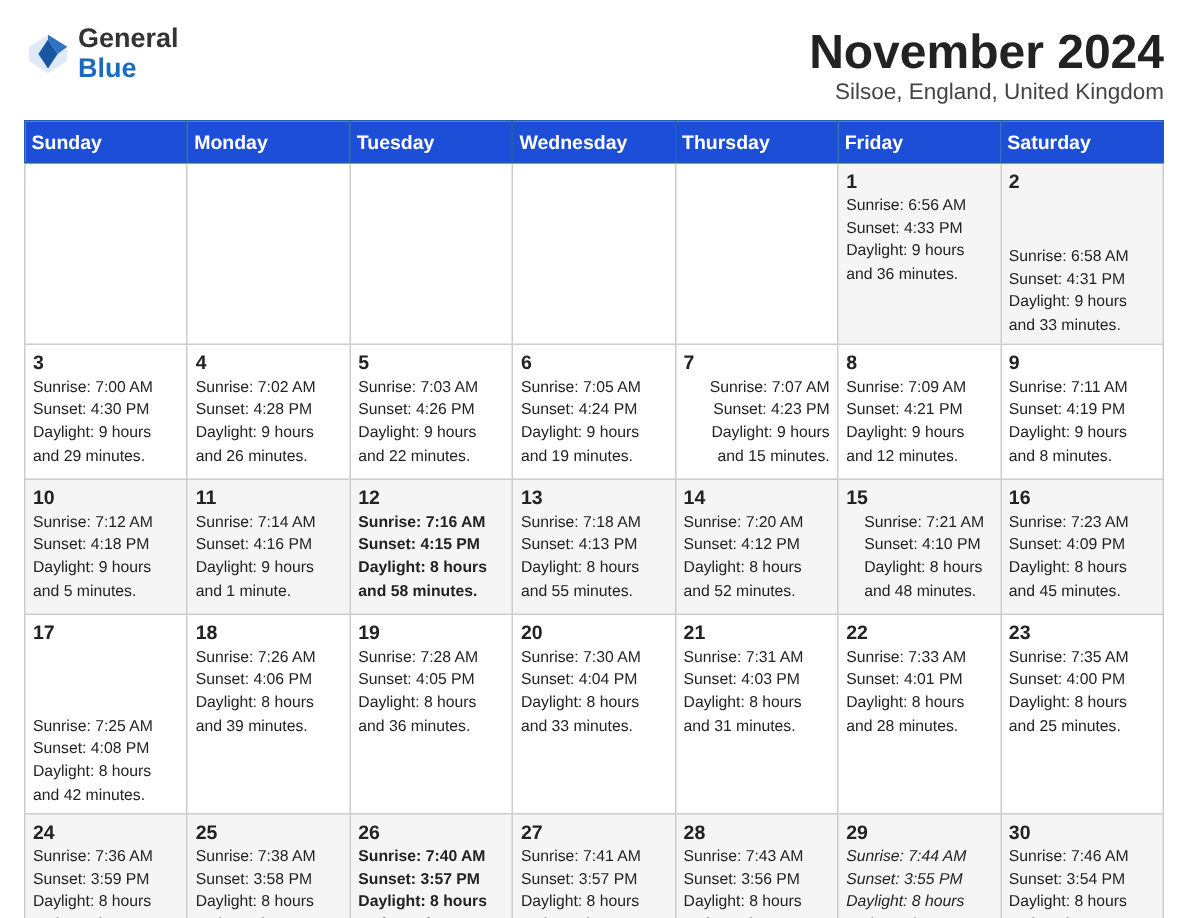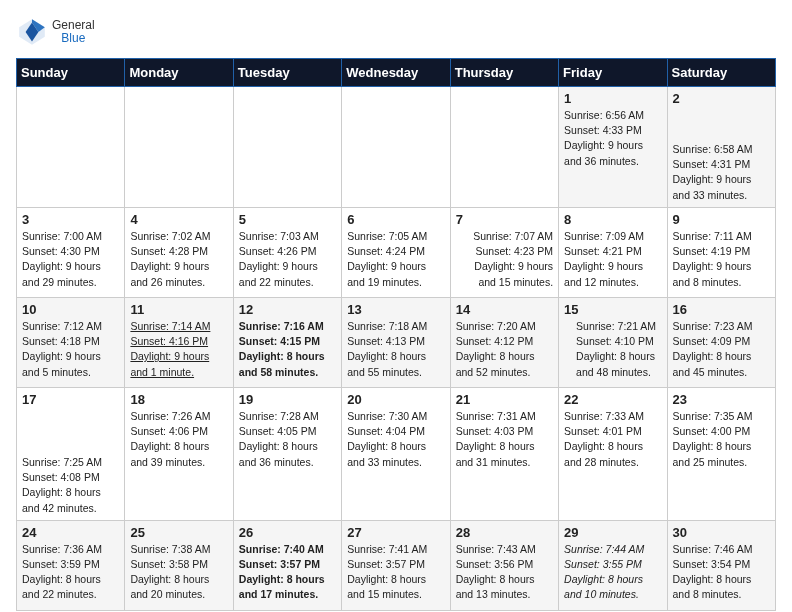--- a/index.html
+++ b/index.html
@@ -15,24 +15,23 @@
       justify-content: space-between;
       align-items: flex-start;
       margin-bottom: 10px;
     }
     .logo {
       display: flex;
       align-items: center;
       gap: 4px;
     }
     .logo-text {
-      font-size: 12px;
-      font-weight: normal;
+      font-size: 18px;
+      font-weight: bold;
       line-height: 1.1;
-      text-align: center;
     }
     .logo-text .general { color: #333; }
     .logo-text .blue { color: #1a6bbf; }
     .logo-icon {
       width: 32px;
       height: 32px;
     }
     .title-area {
       text-align: right;
     }
@@ -44,21 +43,21 @@
     .location {
       font-size: 15px;
       color: #444;
     }
     table {
       width: 100%;
       border-collapse: collapse;
       table-layout: fixed;
     }
     thead th {
-      background-color: #0f172a;
+      background-color: #1d4ed8;
       color: #fff;
       font-size: 13px;
       font-weight: bold;
       padding: 6px 4px;
       text-align: left;
       border: 1px solid #2060a8;
     }
     tbody td {
       border: 1px solid #ccc;
       vertical-align: top;
@@ -94,20 +93,24 @@
     <svg class="logo-icon" viewBox="0 0 40 40" xmlns="http://www.w3.org/2000/svg">
       <polygon points="20,4 36,14 36,26 20,36 4,26 4,14" fill="#2e74c0" opacity="0.15"></polygon>
       <polygon points="20,4 36,14 28,20 20,8" fill="#2e74c0"></polygon>
       <polygon points="20,8 28,20 20,32 12,20" fill="#1a55a0"></polygon>
     </svg>
     <div class="logo-text">
       <span class="general">General</span><br>
       <span class="blue">Blue</span>
     </div>
   </div>
+  <div class="title-area">
+    <div class="month-title">November 2024</div>
+    <div class="location">Silsoe, England, United Kingdom</div>
+  </div>
 </div>
 
 <table>
   <thead>
     <tr>
     <th>Sunday</th>
         <th>Monday</th>
         <th>Tuesday</th>
         <th>Wednesday</th>
         <th>Thursday</th>
@@ -191,21 +194,21 @@
       <tr>
         <td>
           <span class="day-num">10</span>
           <div class="day-info" style="white-space: pre-line;">Sunrise: 7:12 AM
 Sunset: 4:18 PM
 Daylight: 9 hours
 and 5 minutes.</div>
         </td>
         <td>
           <span class="day-num">11</span>
-          <div class="day-info" style="white-space: pre-line; text-decoration: underline;">Sunrise: 7:14 AM
+          <div class="day-info" style="white-space: pre-line;">Sunrise: 7:14 AM
 Sunset: 4:16 PM
 Daylight: 9 hours
 and 1 minute.</div>
         </td>
         <td>
           <span class="day-num">12</span>
           <div class="day-info" style="white-space: pre-line; font-weight: bold;">Sunrise: 7:16 AM
 Sunset: 4:15 PM
 Daylight: 8 hours
 and 58 minutes.</div>

